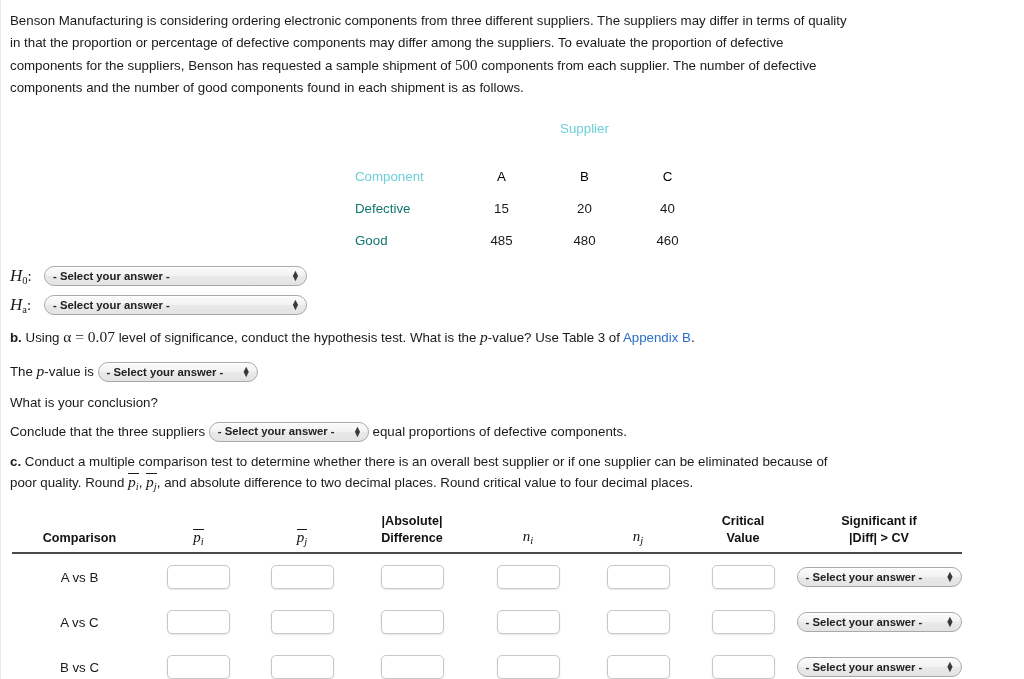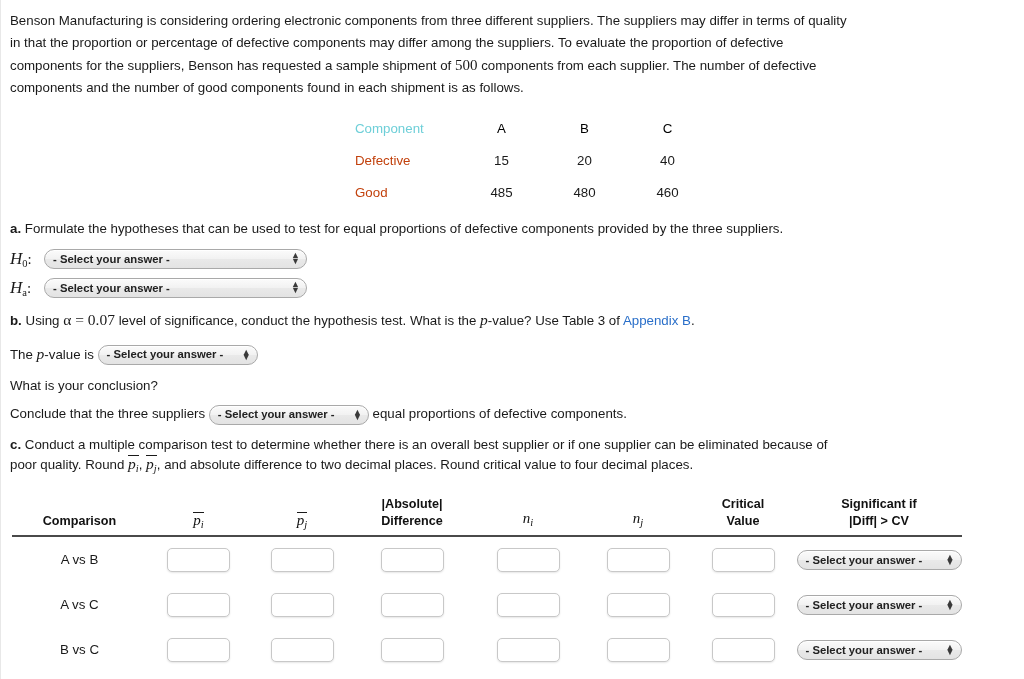--- a/index.html
+++ b/index.html
@@ -74,21 +74,21 @@
     text-align: left !important;
     font-size: 13.5px;
   }
   .abc-head {
     font-weight: bold;
     color: #000;
   }
   .rowlabel {
     font-weight: bold;
     text-align: left !important;
-    color: #c2410c;
+    color: #0f766e;
   }
   .supplier td {
     height: 32px;
     vertical-align: middle;
   }
   .col-lbl { width: 105px; }
   .col-a, .col-b, .col-c { width: 83px; }
 
   
   .qline {
@@ -251,20 +251,24 @@
 <body>
 
 <div class="page">
   <div class="left-rule"></div>
 
   <p class="intro"><span>Benson Manufacturing is considering ordering electronic components from three different suppliers. The suppliers may differ in terms of quality in that the proportion or percentage of defective components may differ among the suppliers. To evaluate the proportion of defective components for the suppliers, Benson has requested a sample shipment of </span><span class="mathnum">500</span><span> components from each supplier. The number of defective components and the number of good components found in each shipment is as follows.</span></p>
 
   <div class="supplier-wrap">
     <table class="supplier">
       <tbody>
+          <tr>
+        <td class="col-lbl"></td>
+        <td class="sup-title" colspan="3">Supplier</td>
+      </tr>
       <tr>
         <td class="comp-head col-lbl">Component</td>
         <td class="abc-head col-a">A</td>
         <td class="abc-head col-b">B</td>
         <td class="abc-head col-c">C</td>
       </tr>
       <tr>
         <td class="rowlabel">Defective</td>
         <td>15</td>
         <td>20</td>
@@ -273,21 +277,20 @@
       <tr>
         <td class="rowlabel">Good</td>
         <td>485</td>
         <td>480</td>
         <td>460</td>
       </tr>
     </tbody>
       </table>
   </div>
 
-  <div class="qline"><span class="ql">a.</span><span> Formulate the hypotheses that can be used to test for equal proportions of defective components provided by the three suppliers.</span></div>
 
   <div class="hyp-row">
     <span class="hyp-label"><span>H</span><sub class="msub">0</sub><span class="colon">:</span></span>
     <span class="sel sel-wide">
         <span>- Select your answer -</span>
         <span class="arrows">▲<br>▼</span>
       </span>
   </div>
 
   <div class="hyp-row">

